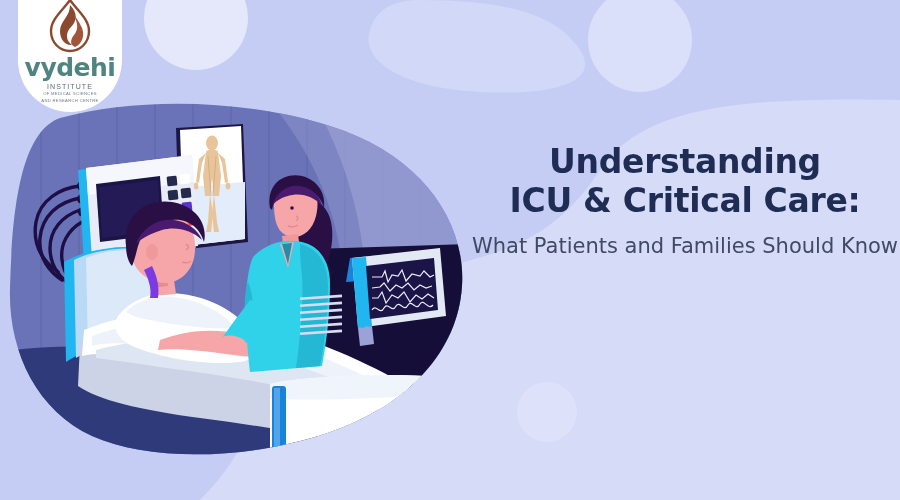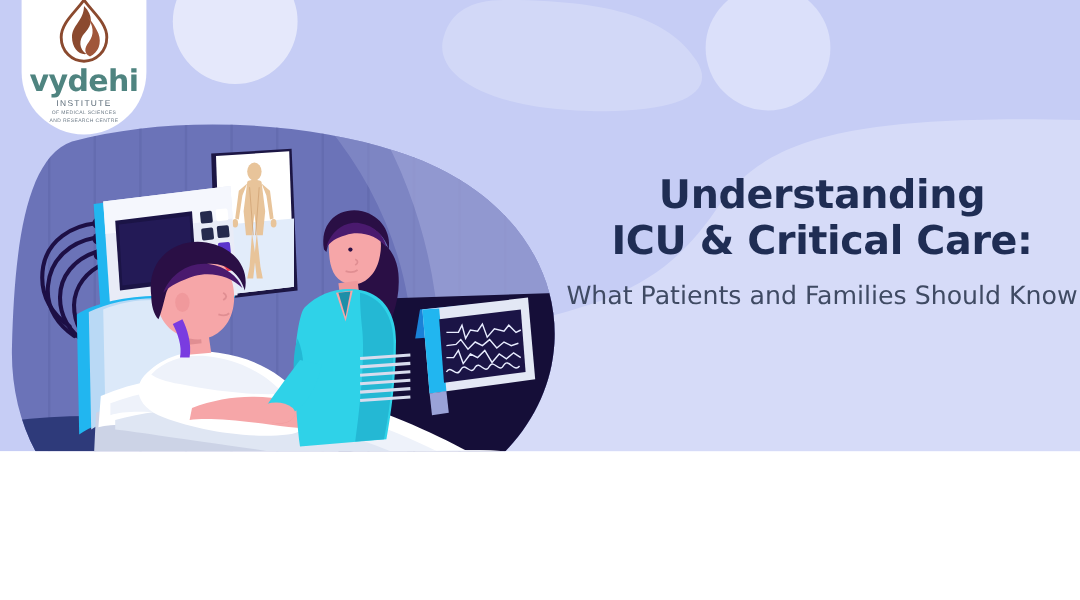--- a/index.html
+++ b/index.html
@@ -8,21 +8,21 @@
     padding: 0;
     background: #ffffff;
   }
   body {
     font-family: "Liberation Sans", sans-serif;
   }
 
   #banner {
     position: relative;
     width: 900px;
-    height: 376px;
+    height: 500px;
     overflow: hidden;
     background: #c6cdf5;
   }
 
   
   .bg-layer {
     position: absolute;
     inset: 0;
     width: 900px;
     height: 500px;

